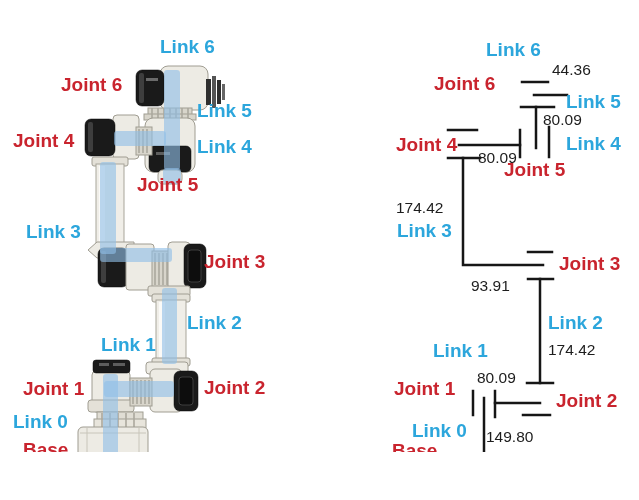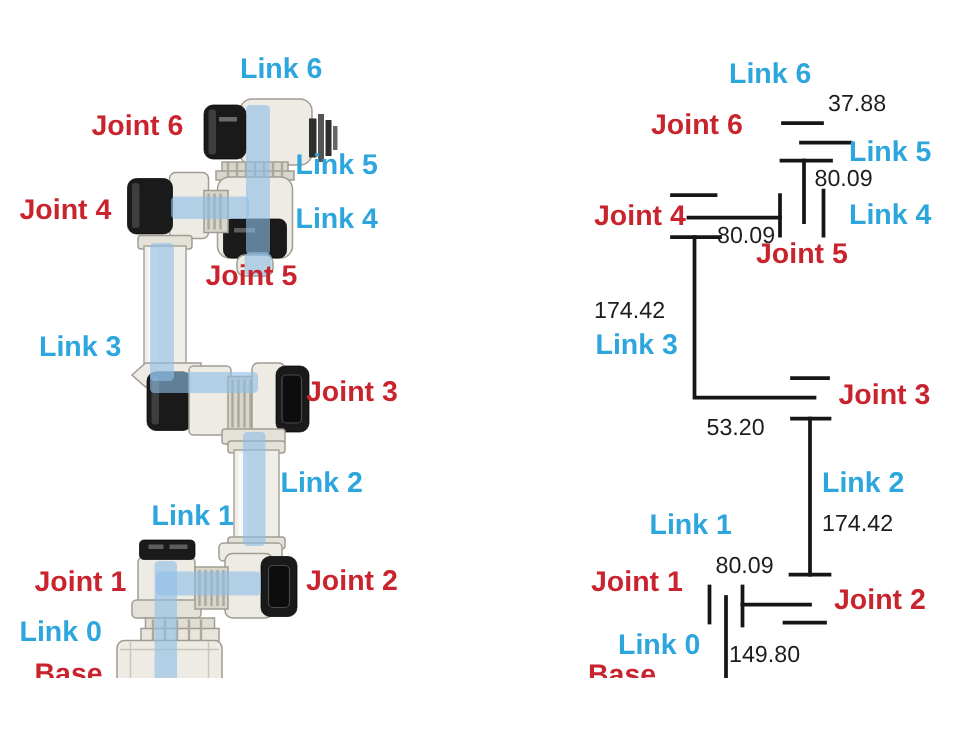--- a/index.html
+++ b/index.html
@@ -245,23 +245,23 @@
   <div class="lbl red" style="left:504px;top:160px">Joint 5</div>
   <div class="lbl cyan" style="left:397px;top:221px">Link 3</div>
   <div class="lbl red" style="left:559px;top:254px">Joint 3</div>
   <div class="lbl cyan" style="left:548px;top:313px">Link 2</div>
   <div class="lbl cyan" style="left:433px;top:341px">Link 1</div>
   <div class="lbl red" style="left:394px;top:379px">Joint 1</div>
   <div class="lbl red" style="left:556px;top:391px">Joint 2</div>
   <div class="lbl cyan" style="left:412px;top:421px">Link 0</div>
   <div class="lbl red" style="left:392px;top:441px">Base</div>
 
-  <div class="dim" style="left:552px;top:61px">37.88</div>
+  <div class="dim" style="left:552px;top:61px">44.36</div>
   <div class="dim" style="left:543px;top:111px">80.09</div>
   <div class="dim" style="left:478px;top:149px">80.09</div>
   <div class="dim" style="left:396px;top:199px">174.42</div>
-  <div class="dim" style="left:471px;top:277px">53.20</div>
+  <div class="dim" style="left:471px;top:277px">93.91</div>
   <div class="dim" style="left:548px;top:341px">174.42</div>
   <div class="dim" style="left:477px;top:369px">80.09</div>
   <div class="dim" style="left:486px;top:428px">149.80</div>
 
 
 </div>
 
 </body></html>

